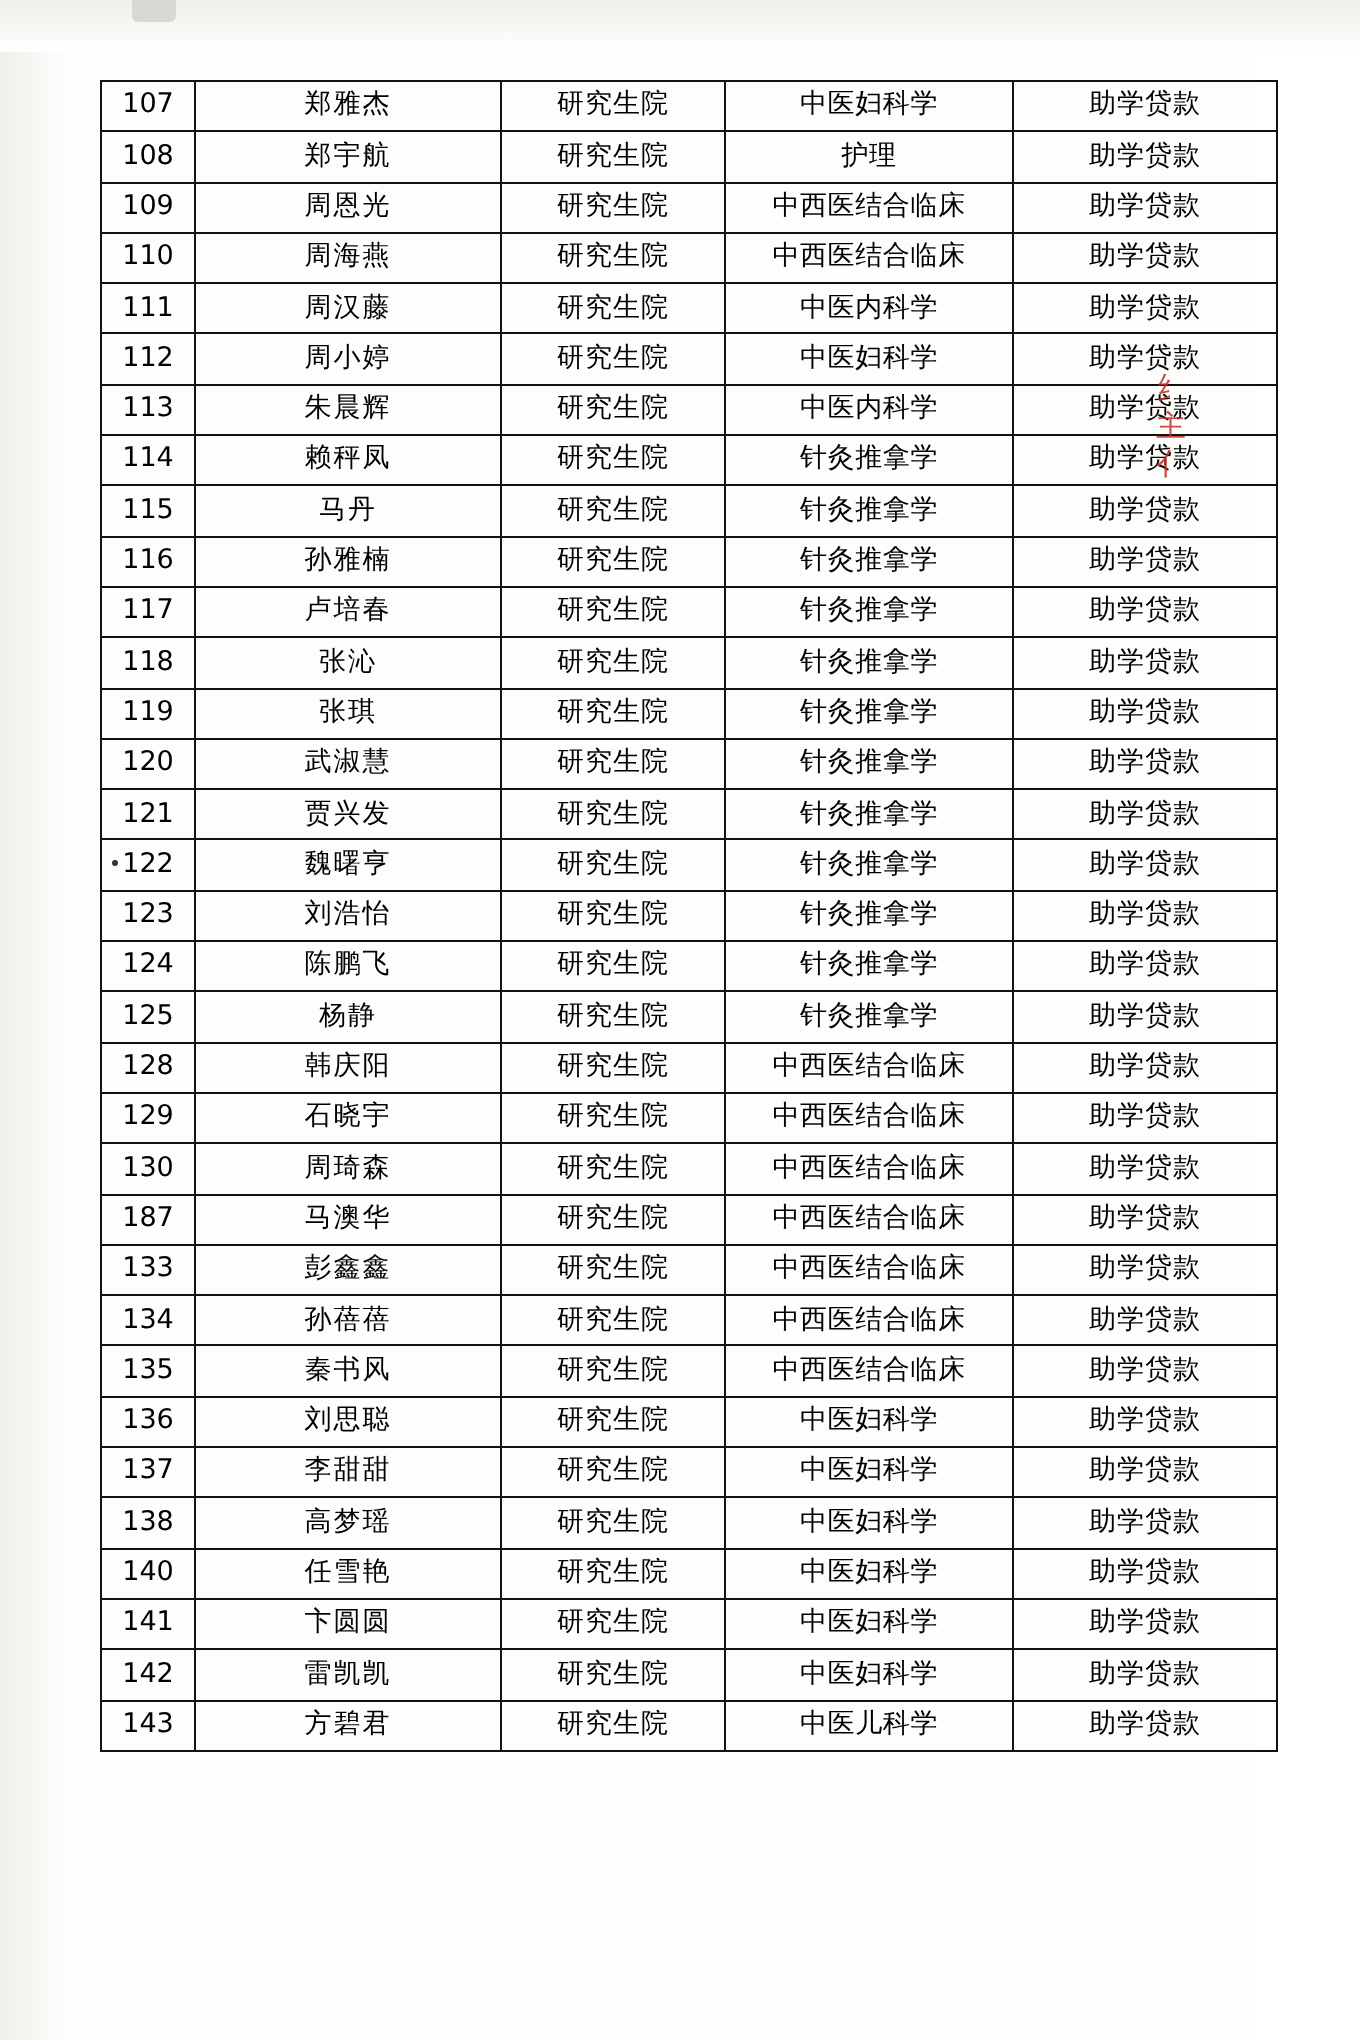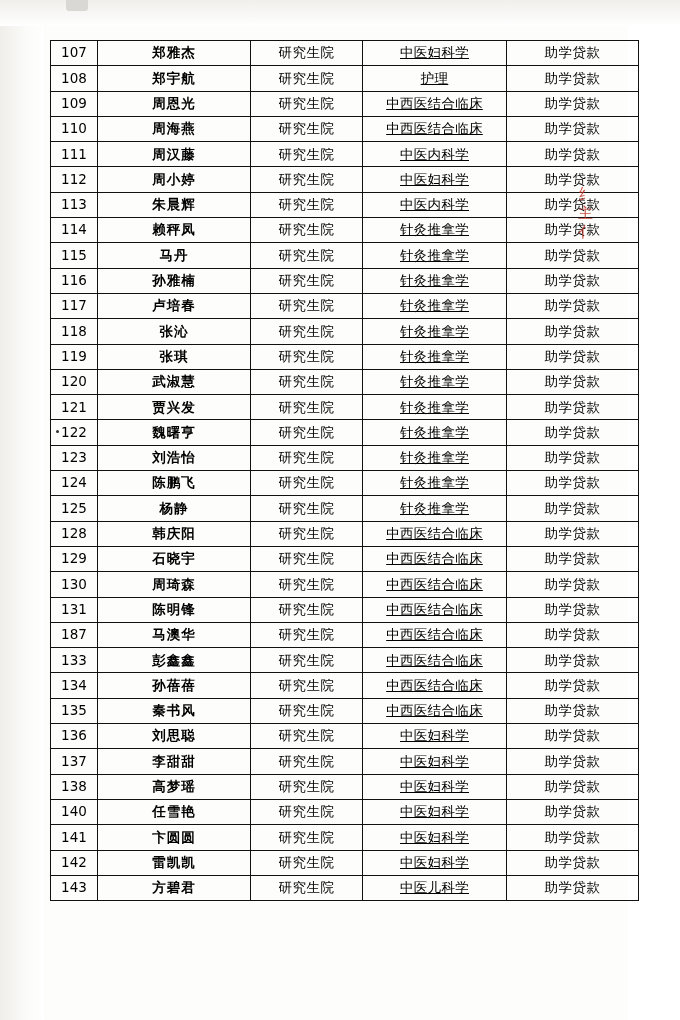--- a/index.html
+++ b/index.html
@@ -60,23 +60,23 @@
     height: 24.3px;
     text-align: center;
     vertical-align: middle;
     color: #000000;
     font-size: 13.5px;
     line-height: 1;
     padding: 0;
     white-space: nowrap;
   }
   td.c-num    { width: 46px; font-size: 13.5px; }
-  td.c-name   { width: 152px; font-weight: 700; letter-spacing: 1px; }
+  td.c-name   { width: 152px; font-weight: 400; letter-spacing: 1px; }
   td.c-school { width: 111px; letter-spacing: 0.5px; }
-  td.c-major  { width: 143px; letter-spacing: 0.3px; text-decoration: underline; }
+  td.c-major  { width: 143px; letter-spacing: 0.3px; }
   td.c-type   { width: 131px; letter-spacing: 0.5px; }
 
   
   .ink-dot {
     position: absolute;
     left: 56px;
     top: 430px;
     width: 3px;
     height: 3px;
     border-radius: 50%;
@@ -256,27 +256,20 @@
           <td class="c-type">助学贷款</td>
         </tr>
         <tr>
           <td class="c-num">130</td>
           <td class="c-name">周琦森</td>
           <td class="c-school">研究生院</td>
           <td class="c-major">中西医结合临床</td>
           <td class="c-type">助学贷款</td>
         </tr>
         <tr>
-          <td class="c-num">131</td>
-          <td class="c-name">陈明锋</td>
-          <td class="c-school">研究生院</td>
-          <td class="c-major">中西医结合临床</td>
-          <td class="c-type">助学贷款</td>
-        </tr>
-        <tr>
           <td class="c-num">187</td>
           <td class="c-name">马澳华</td>
           <td class="c-school">研究生院</td>
           <td class="c-major">中西医结合临床</td>
           <td class="c-type">助学贷款</td>
         </tr>
         <tr>
           <td class="c-num">133</td>
           <td class="c-name">彭鑫鑫</td>
           <td class="c-school">研究生院</td>

